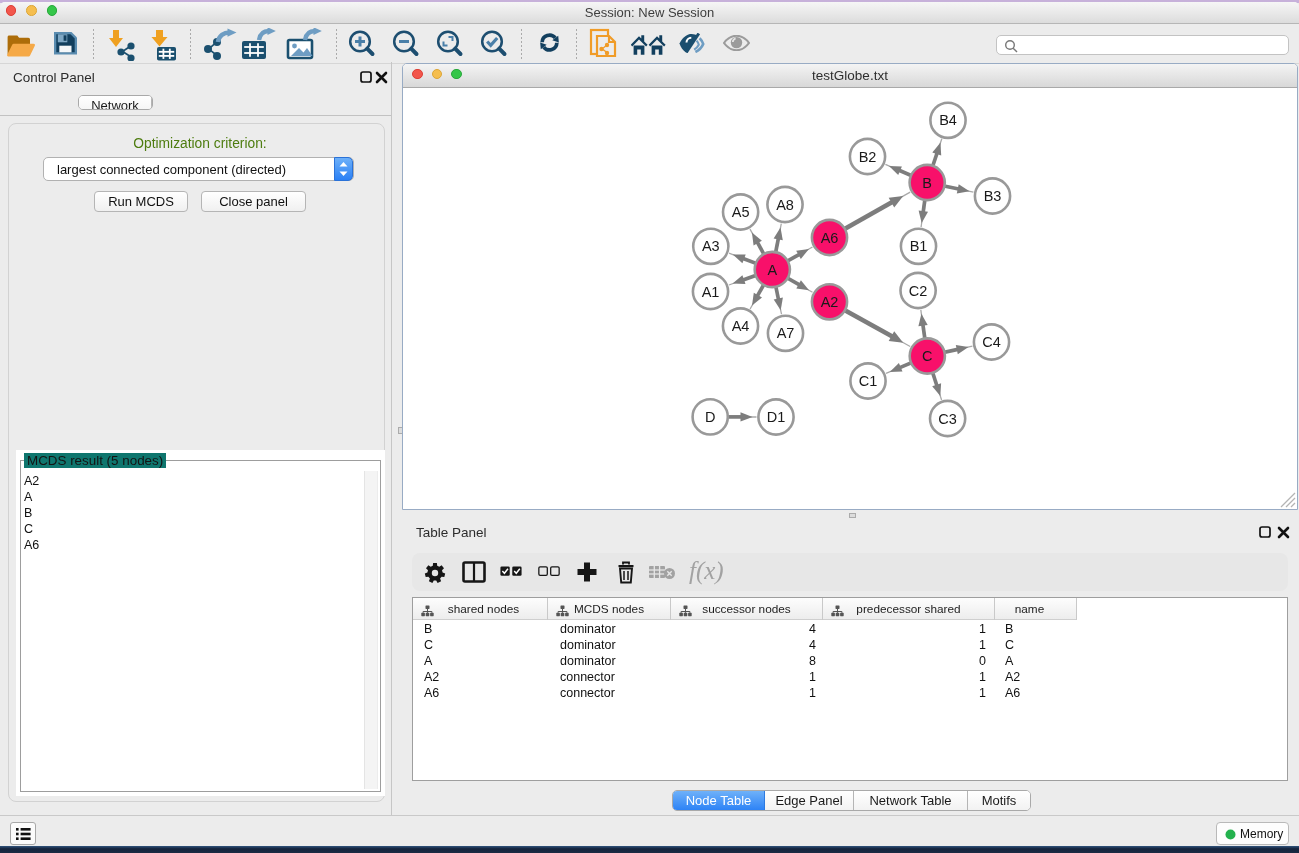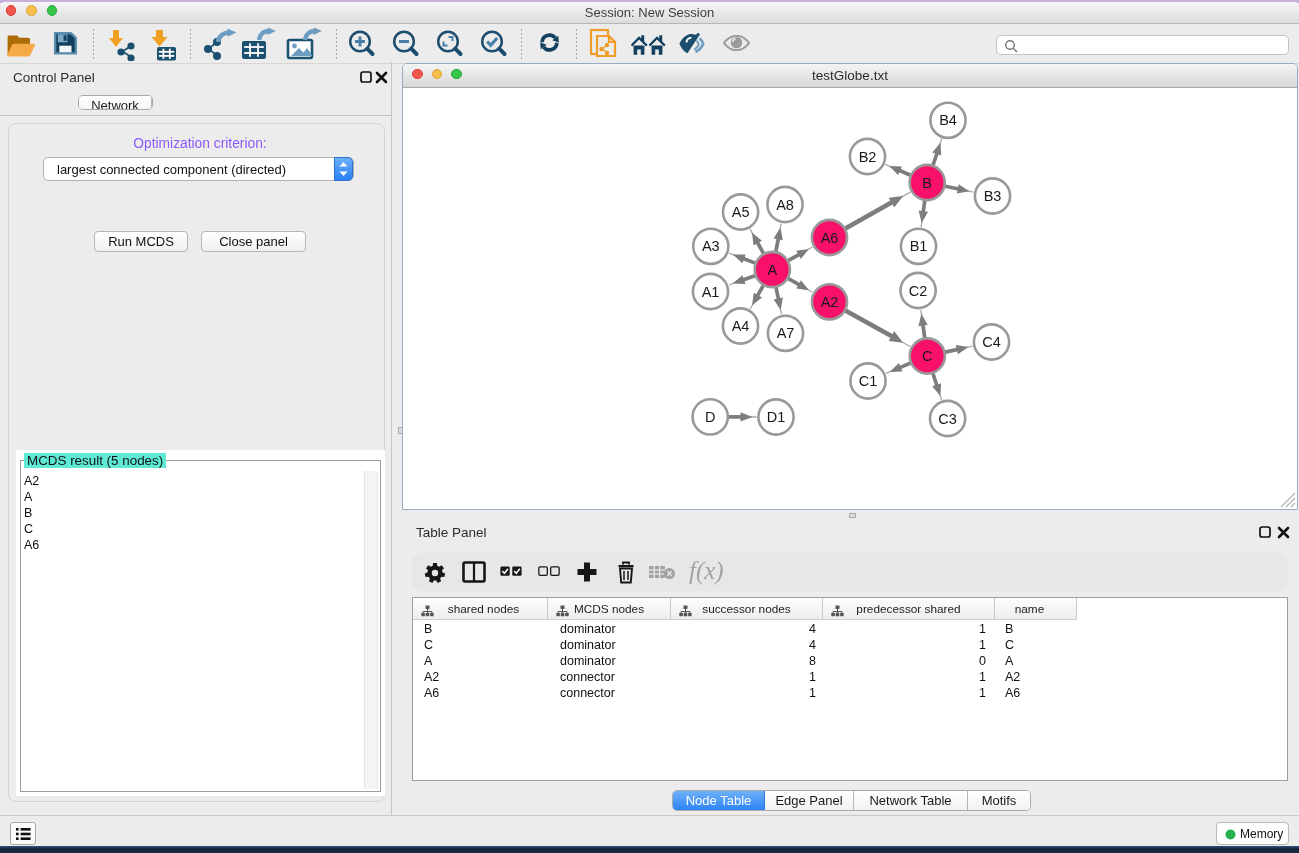--- a/index.html
+++ b/index.html
@@ -24,29 +24,29 @@
 #cp-right-border { left:391px; top:62px; width:1px; height:753px; background:#c6c6c6; }
 #cp-inner { left:8px; top:123px; width:377px; height:679px; border:1px solid #d2d2d2; border-radius:8px; }
 
 .seg { position:absolute; display:flex; border:1px solid #a9a9a9; border-radius:5px; background:#fff; overflow:hidden; }
 .seg div { font-size:13px; color:#1a1a1a; text-align:center; line-height:19px; border-right:1px solid #b5b5b5; background:linear-gradient(#ffffff,#f2f2f2); }
 .seg div:last-child { border-right:none; }
 .seg div.sel { background:linear-gradient(#6fb1f9,#2d83f6); color:#fff; border-right-color:#2d7ae0; }
 #cptabs { left:78px; top:95px; height:15px;flex-direction:column; }
 #cptabs div { line-height:19px; }
 
-#optlabel { left:4px; top:136px; width:392px; text-align:center; font-size:13.8px; color:#8b5cf6; }
+#optlabel { left:4px; top:136px; width:392px; text-align:center; font-size:13.8px; color:#4d7c0f; }
 #dropdown { left:43px; top:157px; width:311px; height:24px; background:#fff; border:1px solid #b1b1b1; border-radius:5px; }
 #dropdown .txt { position:absolute; left:13px; top:4px; font-size:13px; color:#111;text-align:center; }
 #stepper { position:absolute; right:0px; top:-1px; width:19px; height:24px; border-radius:0 5px 5px 0; background:linear-gradient(#6db0f9,#2a80f5); border:1px solid #2a72d8; }
-.btn { position:absolute; height:21px; background:linear-gradient(#ffffff,#f0f0f0); border:1px solid #b5b5b5; border-radius:4px; font-size:13px; color:#111; text-align:center; line-height:19px;margin-top:40px; }
+.btn { position:absolute; height:21px; background:linear-gradient(#ffffff,#f0f0f0); border:1px solid #b5b5b5; border-radius:4px; font-size:13px; color:#111; text-align:center; line-height:19px; }
 
 #fs-bg { left:16px; top:450px; width:369px; height:346px; background:#fff; }
 #fs-border { left:20px; top:460px; width:361px; height:332px; border:1px solid #9d9d9d; }
-#fs-legend { left:24px; top:453px; background:#5eead4; padding:0 3px; font-size:13.4px; color:#141414; }
+#fs-legend { left:24px; top:453px; background:#0f766e; padding:0 3px; font-size:13.4px; color:#141414; }
 .fsitem { position:absolute; left:24px; font-size:12.5px; color:#111; }
 #scrolltrack { left:364px; top:471px; width:14px; height:318px; background:#f4f4f4; border-left:1px solid #e4e4e4; border-right:1px solid #ececec; }
 
 #statusline { left:0; top:815px; width:1299px; height:1px; background:#c9c9c9; }
 #listbtn { left:10px; top:822px; width:26px; height:23px; background:#fbfbfb; border:1px solid #a8a8a8; border-radius:3px; }
 #membtn { left:1216px; top:822px; width:73px; height:23px; background:#fdfdfd; border:1px solid #b9b9b9; border-radius:4px; font-size:12px; color:#111; }
 
 #netwin { left:402px; top:63px; width:896px; height:447px; border:1px solid #98abc4; border-radius:5px 5px 0 0; background:#fff; }
 #nettitle { left:0; top:0; width:894px; height:24px; background:linear-gradient(#f4f4f4,#d8d8d8); border-bottom:1px solid #a9a9a9; border-radius:4px 4px 0 0; }
 #nettitle .title { width:100%; text-align:center; font-size:13.5px; color:#2e2e2e; line-height:24px; }

